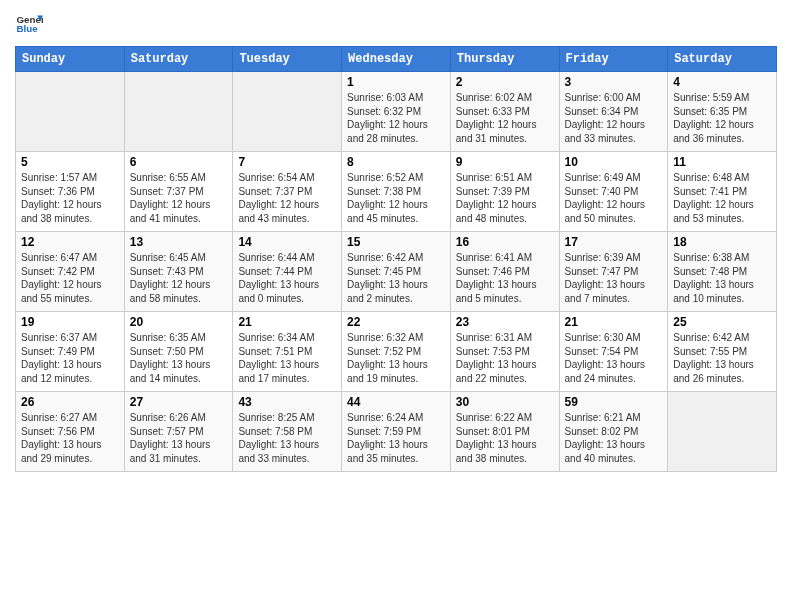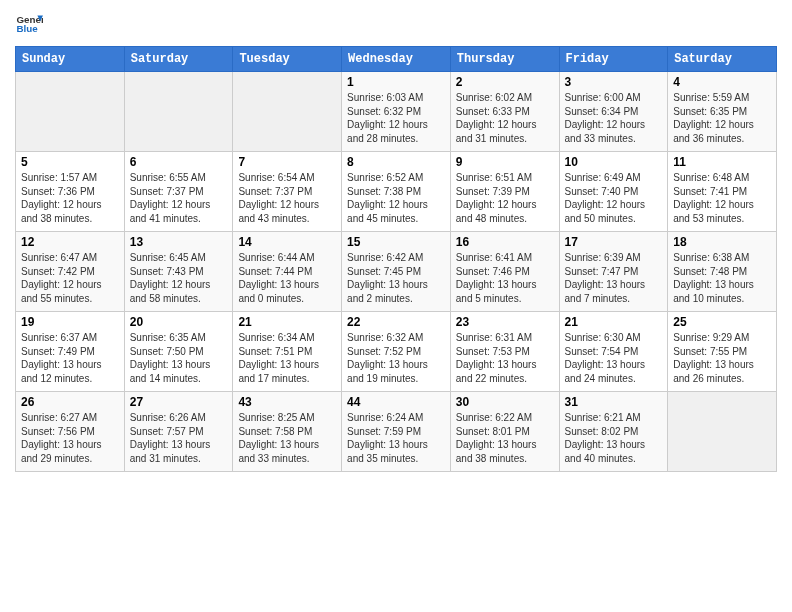--- a/index.html
+++ b/index.html
@@ -298,21 +298,21 @@
           </td>
           <td>
             <span class="day-num">21</span>
             <div class="day-info">Sunrise: 6:30 AM
 Sunset: 7:54 PM
 Daylight: 13 hours
 and 24 minutes.</div>
           </td>
           <td>
             <span class="day-num">25</span>
-            <div class="day-info">Sunrise: 9:29 AM
+            <div class="day-info">Sunrise: 6:42 AM
 Sunset: 7:55 PM
 Daylight: 13 hours
 and 26 minutes.</div>
           </td>
         </tr>
         <tr>
           <td>
             <span class="day-num">26</span>
             <div class="day-info">Sunrise: 6:27 AM
 Sunset: 7:56 PM
@@ -341,21 +341,21 @@
 and 35 minutes.</div>
           </td>
           <td>
             <span class="day-num">30</span>
             <div class="day-info">Sunrise: 6:22 AM
 Sunset: 8:01 PM
 Daylight: 13 hours
 and 38 minutes.</div>
           </td>
           <td>
-            <span class="day-num">31</span>
+            <span class="day-num">59</span>
             <div class="day-info">Sunrise: 6:21 AM
 Sunset: 8:02 PM
 Daylight: 13 hours
 and 40 minutes.</div>
           </td>
           <td class="empty-cell"></td>
         </tr>
       </tbody>
 </table>
 

